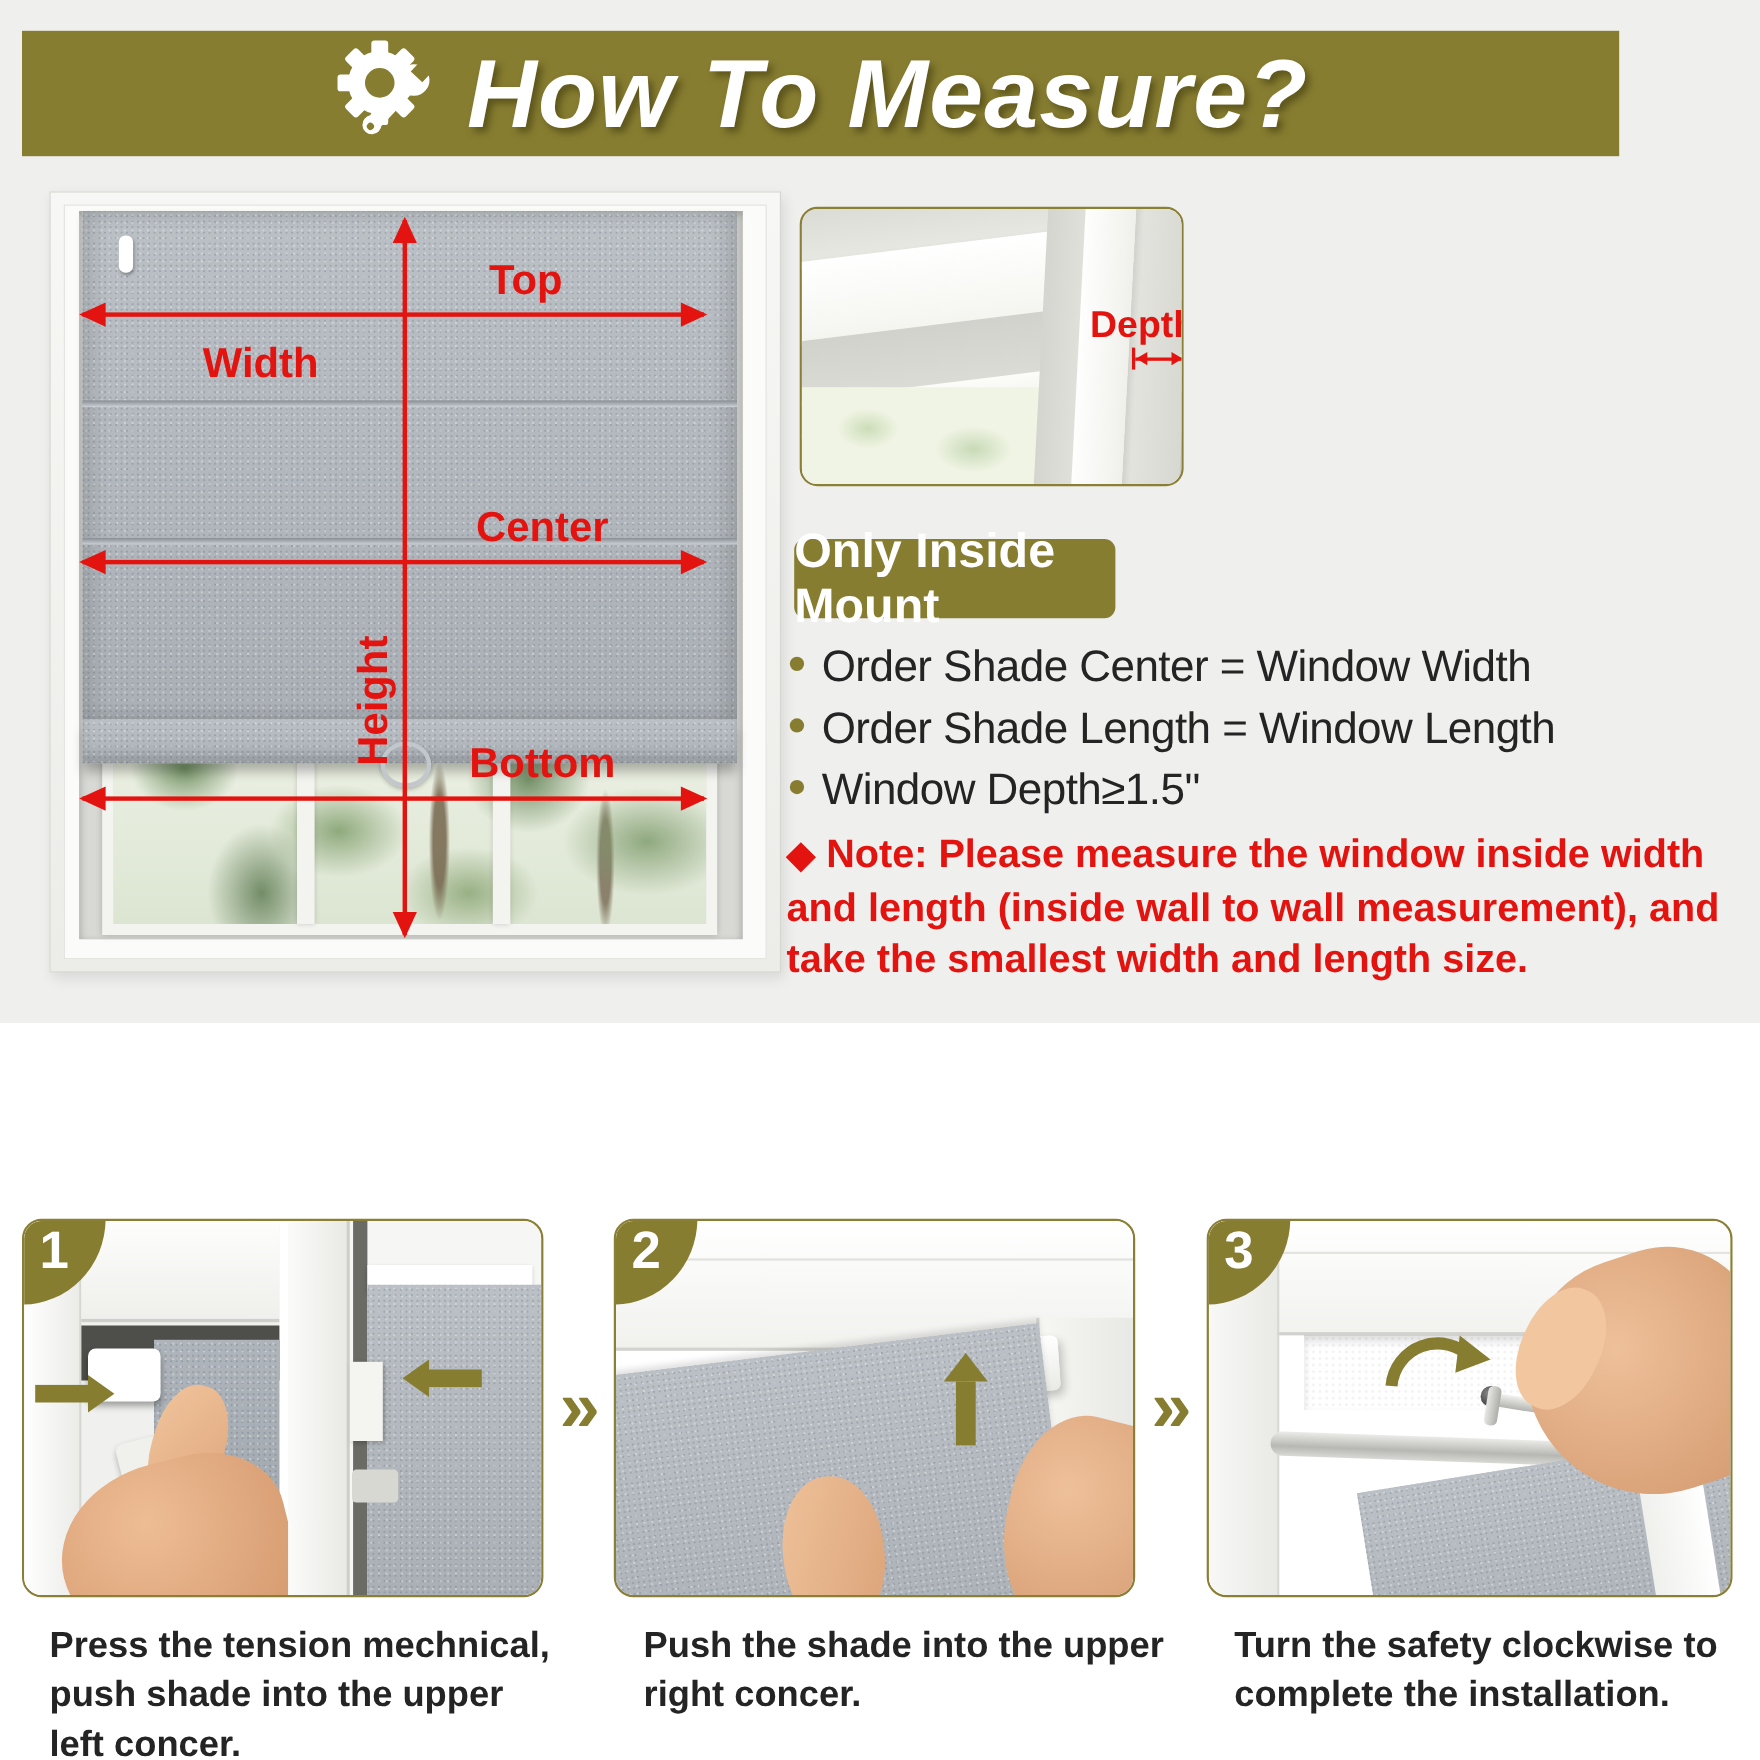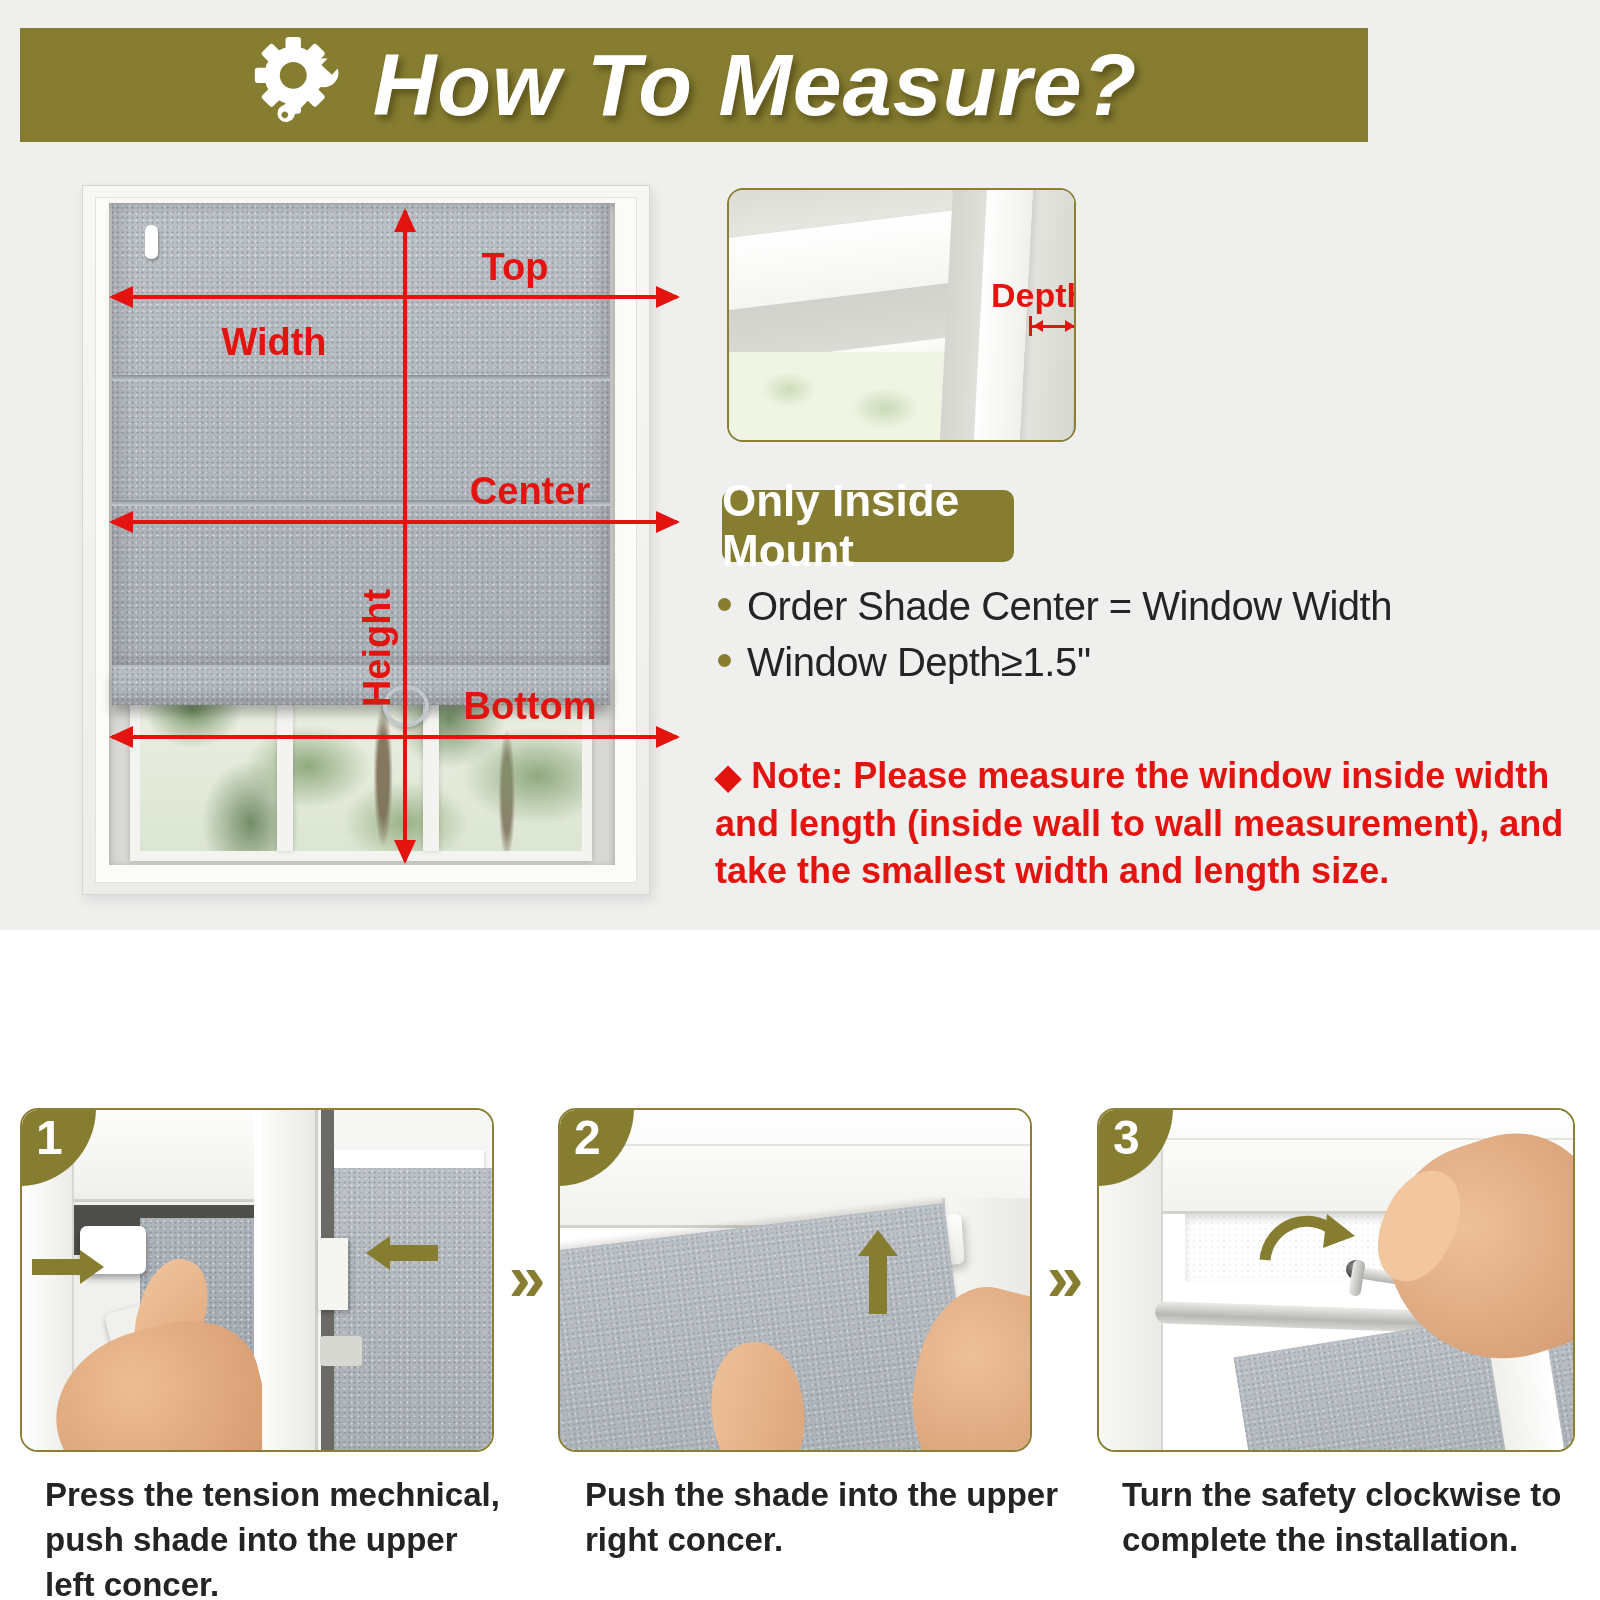--- a/index.html
+++ b/index.html
@@ -16,28 +16,28 @@
   *{margin:0;padding:0;box-sizing:border-box;}
   html,body{width:1600px;height:1600px;background:#fff;font-family:"Liberation Sans",sans-serif;}
   .canvas{position:relative;width:1600px;height:1600px;overflow:hidden;background:#fff;}
   .abs{position:absolute;}
 
   
   .sec-top{left:0;top:0;width:1600px;height:930px;background:var(--bg-top);}
   .sec-bottom{left:0;top:930px;width:1600px;height:670px;background:#fff;}
 
   
-  .banner{left:20px;width:1348px;height:114px;background:var(--olive);display:flex;align-items:center;justify-content:center;gap:26px;}
+  .banner{left:20px;width:1452px;height:114px;background:var(--olive);display:flex;align-items:center;justify-content:center;gap:26px;}
   .banner-title{color:#fff;font-style:italic;font-weight:700;letter-spacing:1px;
     text-shadow:4px 5px 7px rgba(50,45,5,.5);white-space:nowrap;}
   .banner1-title{font-size:88px;}
   .banner2-title{font-size:80px;}
 
   
-  .fig-window{left:45px;top:185px;width:568px;height:710px;margin-left:37px;}
+  .fig-window{left:45px;top:174px;width:665px;height:710px;}
   .wf-outer{left:0;top:0;right:0;bottom:0;background:linear-gradient(180deg,#f7f7f5,#ecece9);border:1px solid #d7d7d2;box-shadow:3px 5px 12px rgba(0,0,0,.10);}
   .wf-frame2{left:13px;top:12px;right:13px;bottom:12px;background:#fbfbf9;border:1px solid #e2e2de;}
   .wf-open{left:27px;top:18px;right:35px;bottom:30px;background:#d8d8d4;box-shadow:inset 0 3px 8px rgba(0,0,0,.28);}
   .glass{left:48px;right:58px;top:468px;bottom:34px;border:10px solid #f3f3f0;
     background:
       radial-gradient(70px 55px at 12% 25%, rgba(104,138,88,.9), transparent 70%),
       radial-gradient(90px 60px at 38% 55%, rgba(128,158,108,.85), transparent 70%),
       radial-gradient(80px 70px at 70% 30%, rgba(96,128,82,.85), transparent 70%),
       radial-gradient(110px 70px at 90% 60%, rgba(122,152,104,.8), transparent 70%),
       radial-gradient(70px 90px at 25% 85%, rgba(88,118,76,.8), transparent 70%),
@@ -254,20 +254,24 @@
     <span>Only Inside Mount</span>
   </div>
 
   <div class="abs bullets">
     <div class="bullet-row">
       <span class="bullet-dot"></span>
       <span class="bullet-text">Order Shade Center = Window Width</span>
     </div>
     <div class="bullet-row">
       <span class="bullet-dot"></span>
+      <span class="bullet-text">Order Shade Length = Window Length</span>
+    </div>
+    <div class="bullet-row">
+      <span class="bullet-dot"></span>
       <span class="bullet-text">Window Depth≥1.5''</span>
     </div>
   </div>
 
   <div class="abs note">
     <span class="note-diamond">◆</span><span class="note-text">Note: Please measure the window inside width
 and length (inside wall to wall measurement), and
 take the smallest width and length size.</span>
   </div>
 

